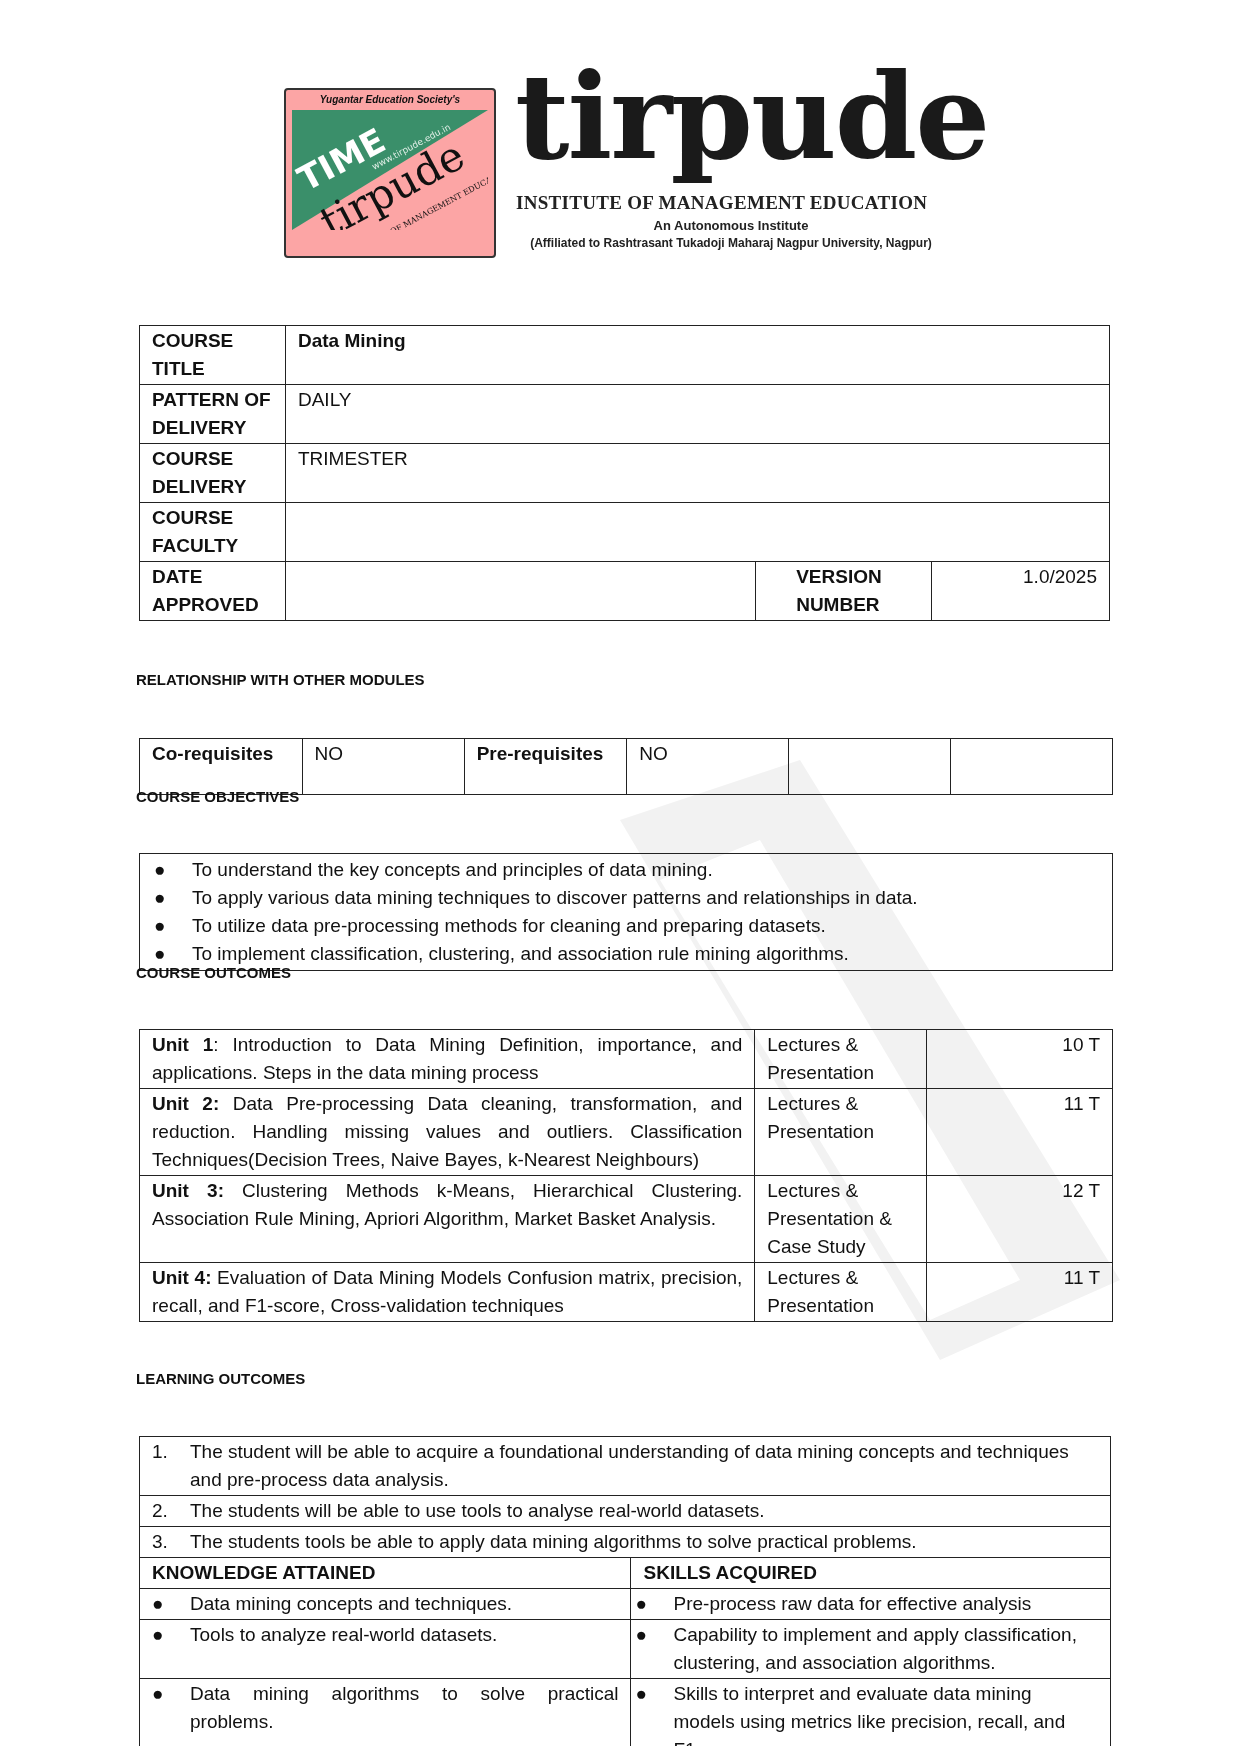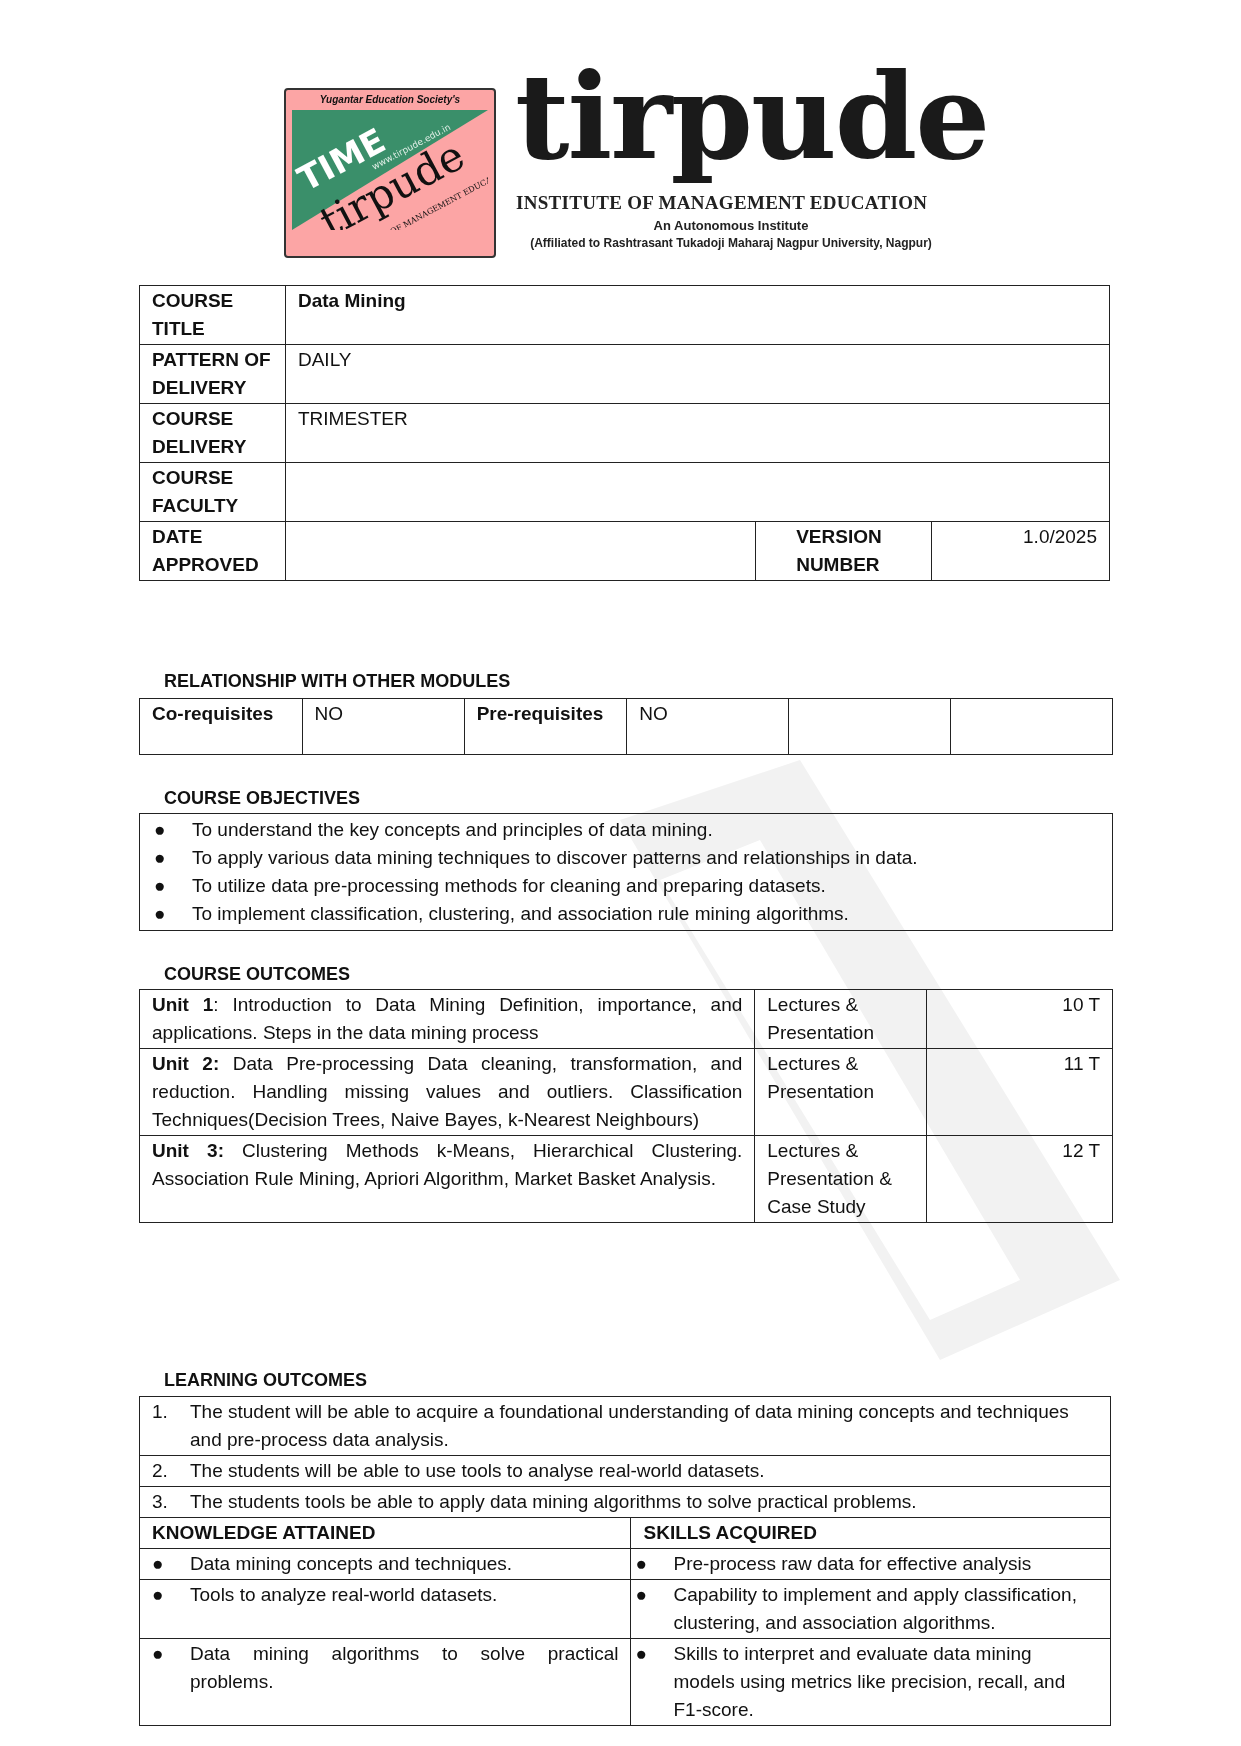--- a/index.html
+++ b/index.html
@@ -5,24 +5,24 @@
   html,body{margin:0;padding:0;background:#fff;}
   body{width:1241px;height:1746px;position:relative;overflow:hidden;font-family:"Liberation Sans",sans-serif;color:#111;}
   .wm{position:absolute;left:600px;top:760px;width:520px;height:600px;pointer-events:none;}
   .logo-box{position:absolute;left:284px;top:88px;width:208px;height:166px;border:2px solid #333;border-radius:4px;overflow:hidden;background:#fca5a5;}
   .logo-soc{position:absolute;top:4px;left:0;width:100%;text-align:center;font-size:10px;font-style:italic;font-weight:bold;}
   .logo-green{position:absolute;left:6px;top:20px;width:196px;height:120px;}
   .brand{position:absolute;left:515px;top:58px;font-family:"DejaVu Serif",serif;font-weight:bold;font-size:118px;letter-spacing:-2px;line-height:1;color:#1a1a1a;}
   .inst{position:absolute;left:516px;top:192px;font-family:"Liberation Serif",serif;font-weight:bold;font-size:19px;letter-spacing:0.3px;color:#222;}
   .auto{position:absolute;left:516px;top:218px;width:430px;text-align:center;font-weight:bold;font-size:13px;color:#222;}
   .affil{position:absolute;left:516px;top:236px;width:430px;text-align:center;font-weight:bold;font-size:12px;color:#222;}
-  table{border-collapse:collapse;position:absolute;}
+  table{border-collapse:collapse;position:absolute;margin-top:40px;}
   td{border:1.5px solid #222;vertical-align:top;font-size:19px;line-height:28px;padding:1px 12px;}
   .b{font-weight:bold;}
-  .sec{position:absolute;left:164px;font-weight:bold;font-size:18px;}
+  .sec{position:absolute;left:136px;font-weight:bold;font-size:15px;}
   .bul{display:flex;}
   .bul .dot{width:38px;flex:none;text-align:left;}
   .num{display:flex;}
   .num .n{width:38px;flex:none;}
   .just{text-align:justify;}
   .ctr{text-align:right;}
 </style>
 </head>
 <body>
 
@@ -138,20 +138,25 @@
   <tr>
     <td class="just"><span class="b">Unit 2:</span><span> </span><span>Data Pre-processing Data cleaning, transformation, and reduction. Handling missing values and outliers. Classification Techniques(Decision Trees, Naive Bayes, k-Nearest Neighbours)</span></td>
     <td>Lectures &amp; Presentation</td>
     <td class="ctr">11 T</td>
   </tr>
   <tr>
     <td class="just"><span class="b">Unit 3:</span><span> </span><span>Clustering Methods k-Means, Hierarchical Clustering. Association Rule Mining, Apriori Algorithm, Market Basket Analysis.</span></td>
     <td>Lectures &amp; Presentation &amp; Case Study</td>
     <td class="ctr">12 T</td>
   </tr>
+  <tr>
+    <td class="just"><span class="b">Unit 4:</span><span> </span><span>Evaluation of Data Mining Models Confusion matrix, precision, recall, and F1-score, Cross-validation techniques</span></td>
+    <td>Lectures &amp; Presentation</td>
+    <td class="ctr">11 T</td>
+  </tr>
 </tbody>
   </table>
 
 <div class="sec" style="top:1370px">LEARNING OUTCOMES</div>
 <table style="left:139px;top:1396px;width:972px;">
   <colgroup>
       <col style="width:492px">
       <col style="width:480px">
     </colgroup>
   <tbody>

